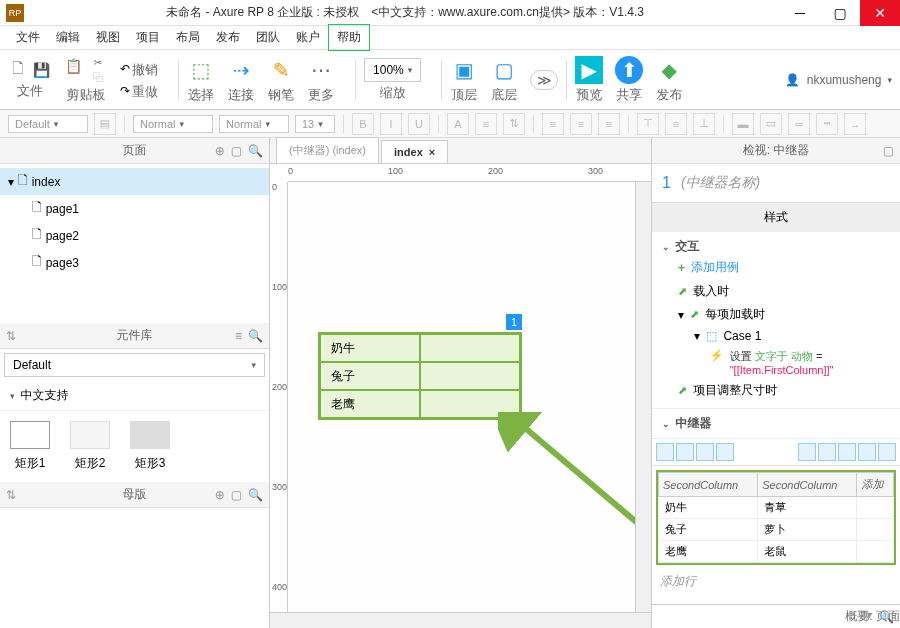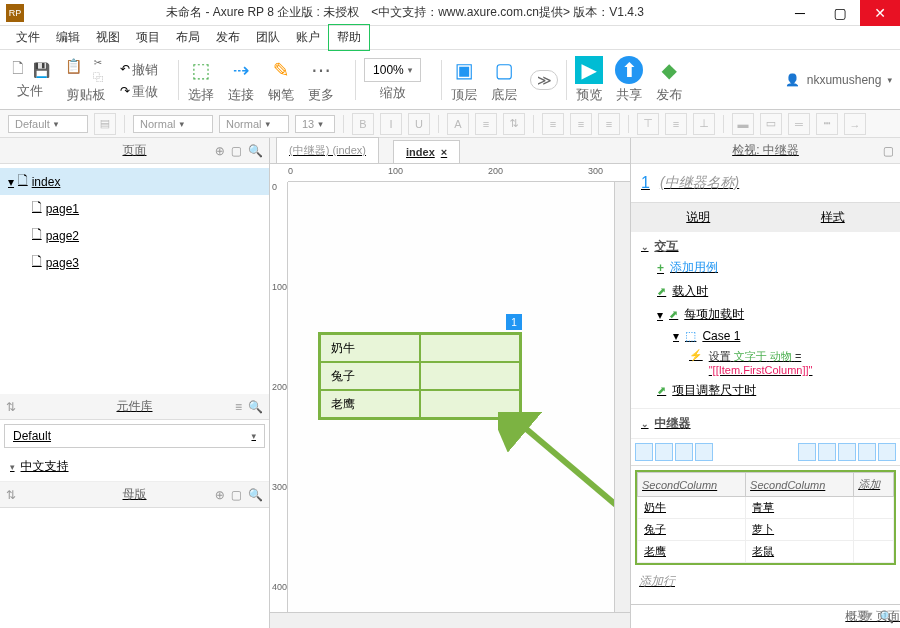--- a/index.html
+++ b/index.html
@@ -28,21 +28,21 @@
 .zoom-box { border: 1px solid #ccc; padding: 4px 8px; display: flex; align-items: center; gap: 4px; }
 .user-area { margin-left: auto; display: flex; align-items: center; gap: 6px; color: #666; }
 
 
 .formatbar { height: 28px; background: #f8f8f8; display: flex; align-items: center; padding: 0 8px; gap: 6px; border-bottom: 1px solid #ddd; }
 .fmt-select { border: 1px solid #ccc; padding: 2px 6px; background: #fff; color: #999; font-size: 11px; display: flex; align-items: center; gap: 4px; min-width: 80px; }
 .fmt-btn { width: 22px; height: 22px; border: 1px solid #ddd; display: flex; align-items: center; justify-content: center; color: #bbb; font-size: 11px; }
 .fmt-sep { width: 1px; height: 18px; background: #ddd; margin: 0 2px; }
 
 
-.main { display: flex; height: calc(628px - 26px - 24px - 60px - 28px); text-decoration: underline; }
+.main { display: flex; height: calc(628px - 26px - 24px - 60px - 28px); }
 
 
 .left-panel { width: 270px; background: #fff; border-right: 1px solid #ccc; display: flex; flex-direction: column; }
 .panel-header { height: 26px; display: flex; align-items: center; justify-content: center; border-bottom: 1px solid #ddd; position: relative; background: #f5f5f5; }
 .panel-header .title { color: #666; }
 .panel-header .icons { position: absolute; right: 6px; display: flex; gap: 6px; color: #999; }
 .panel-header .icons-left { position: absolute; left: 6px; color: #999; }
 .tree { padding: 4px 0; }
 .tree-item { display: flex; align-items: center; padding: 3px 8px; cursor: pointer; gap: 4px; }
 .tree-item.selected { background: #d4ebf9; }
@@ -51,39 +51,39 @@
 .lib-section { padding: 6px 10px; border-bottom: 1px solid #eee; display: flex; align-items: center; gap: 6px; }
 .shapes { display: flex; padding: 10px; gap: 20px; }
 .shape { display: flex; flex-direction: column; align-items: center; gap: 6px; }
 .shape-box { width: 40px; height: 28px; border: 1px solid #999; background: #fff; }
 .shape-box.g2 { background: #f5f5f5; border-color: #ddd; }
 .shape-box.g3 { background: #ddd; border: none; }
 
 
 .center { flex: 1; background: #fff; display: flex; flex-direction: column; position: relative; }
 .tabs { height: 26px; display: flex; align-items: flex-end; background: #f5f5f5; border-bottom: 1px solid #ccc; padding-left: 6px; }
-.tab { padding: 5px 12px; border: 1px solid #ccc; border-bottom: none; background: #fff; margin-right: 14px; font-size: 11px; color: #999; display: flex; align-items: center; gap: 6px; }
+.tab { padding: 5px 12px; border: 1px solid #ccc; border-bottom: none; background: #fff; margin-right: 2px; font-size: 11px; color: #999; display: flex; align-items: center; gap: 6px; }
 .tab.active { color: #333; font-weight: bold; }
 .ruler-h { height: 18px; background: #fff; border-bottom: 1px solid #ccc; position: relative; font-size: 9px; color: #666; margin-left: 18px; }
 .ruler-h span { position: absolute; top: 2px; }
 .canvas-wrap { flex: 1; display: flex; }
 .ruler-v { width: 18px; background: #fff; border-right: 1px solid #ccc; position: relative; font-size: 9px; color: #666; }
 .ruler-v span { position: absolute; left: 2px; writing-mode: horizontal-tb; }
 .canvas { flex: 1; position: relative; background: #fefefe; background-image: radial-gradient(#ddd 0.5px, transparent 0.5px); background-size: 8px 8px; overflow: hidden; }
 .repeater { position: absolute; left: 30px; top: 150px; border: 2px solid #7cb342; }
 .repeater-badge { position: absolute; right: -2px; top: -20px; width: 16px; height: 16px; background: #2196f3; color: #fff; font-size: 10px; display: flex; align-items: center; justify-content: center; }
 .rep-row { display: flex; }
 .rep-cell { width: 100px; height: 28px; border: 1px solid #7cb342; background: #e8f5d8; display: flex; align-items: center; padding: 0 10px; font-size: 12px; }
 .rep-cell.c2 { width: 100px; }
 .arrow-svg { position: absolute; pointer-events: none; }
 .scrollbar-h { height: 16px; background: #f0f0f0; border-top: 1px solid #ccc; }
 .scrollbar-v { position: absolute; right: 0; top: 44px; bottom: 16px; width: 16px; background: #f0f0f0; border-left: 1px solid #ccc; }
 
 
-.right-panel { width: 270px; background: #fff; border-left: 1px solid #ccc; display: flex; flex-direction: column; }
+.right-panel { width: 249px; background: #fff; border-left: 1px solid #ccc; display: flex; flex-direction: column; }
 .inspector-title { padding: 10px; display: flex; align-items: center; gap: 10px; border-bottom: 1px solid #ddd; }
 .inspector-title .num { color: #2196f3; font-size: 16px; }
 .inspector-title .name { color: #999; font-style: italic; font-size: 14px; }
 .insp-tabs { display: flex; }
 .insp-tab { flex: 1; text-align: center; padding: 6px; background: #eee; cursor: pointer; font-size: 12px; }
 .insp-tab.active { background: #2196f3; color: #fff; }
 .insp-tab .star { color: #fff; font-size: 9px; vertical-align: super; }
 .insp-body { flex: 1; overflow-y: auto; }
 .insp-section { padding: 6px 10px; border-bottom: 1px solid #eee; }
 .insp-section .hdr { display: flex; align-items: center; gap: 6px; font-weight: bold; color: #555; cursor: pointer; }
@@ -303,20 +303,34 @@
         </span>
     </div>
     <div class="lib-select">
         <span>Default</span>
         <span class="chev">▾</span>
       </div>
     <div class="lib-section">
         <span class="chev">▾</span>
         <span>中文支持</span>
       </div>
+    <div class="shapes">
+      <div class="shape">
+          <div class="shape-box"></div>
+          <span>矩形1</span>
+        </div>
+      <div class="shape">
+          <div class="shape-box g2"></div>
+          <span>矩形2</span>
+        </div>
+      <div class="shape">
+          <div class="shape-box g3"></div>
+          <span>矩形3</span>
+        </div>
+    </div>
     <div class="panel-header">
       <span class="icons-left">⇅</span>
       <span class="title">母版</span>
       <span class="icons">
           <span>⊕</span>
           <span>▢</span>
           <span>🔍</span>
         </span>
     </div>
     <div style="height:120px"></div>
@@ -381,21 +395,20 @@
       <span class="title">检视: 中继器</span>
       <span class="icons">
           <span>▢</span>
         </span>
     </div>
     <div class="inspector-title">
       <span class="num">1</span>
       <span class="name">(中继器名称)</span>
     </div>
     <div class="insp-tabs">
-      <div class="insp-tab">说明</div>
       <div class="insp-tab">样式</div>
     </div>
     <div class="insp-body">
       <div class="insp-section">
         <div class="hdr">
             <span class="chev">⌄</span>
             <span>交互</span>
           </div>
         <div class="action-link">
             <span style="color:#4caf50;font-weight:bold">+</span>

